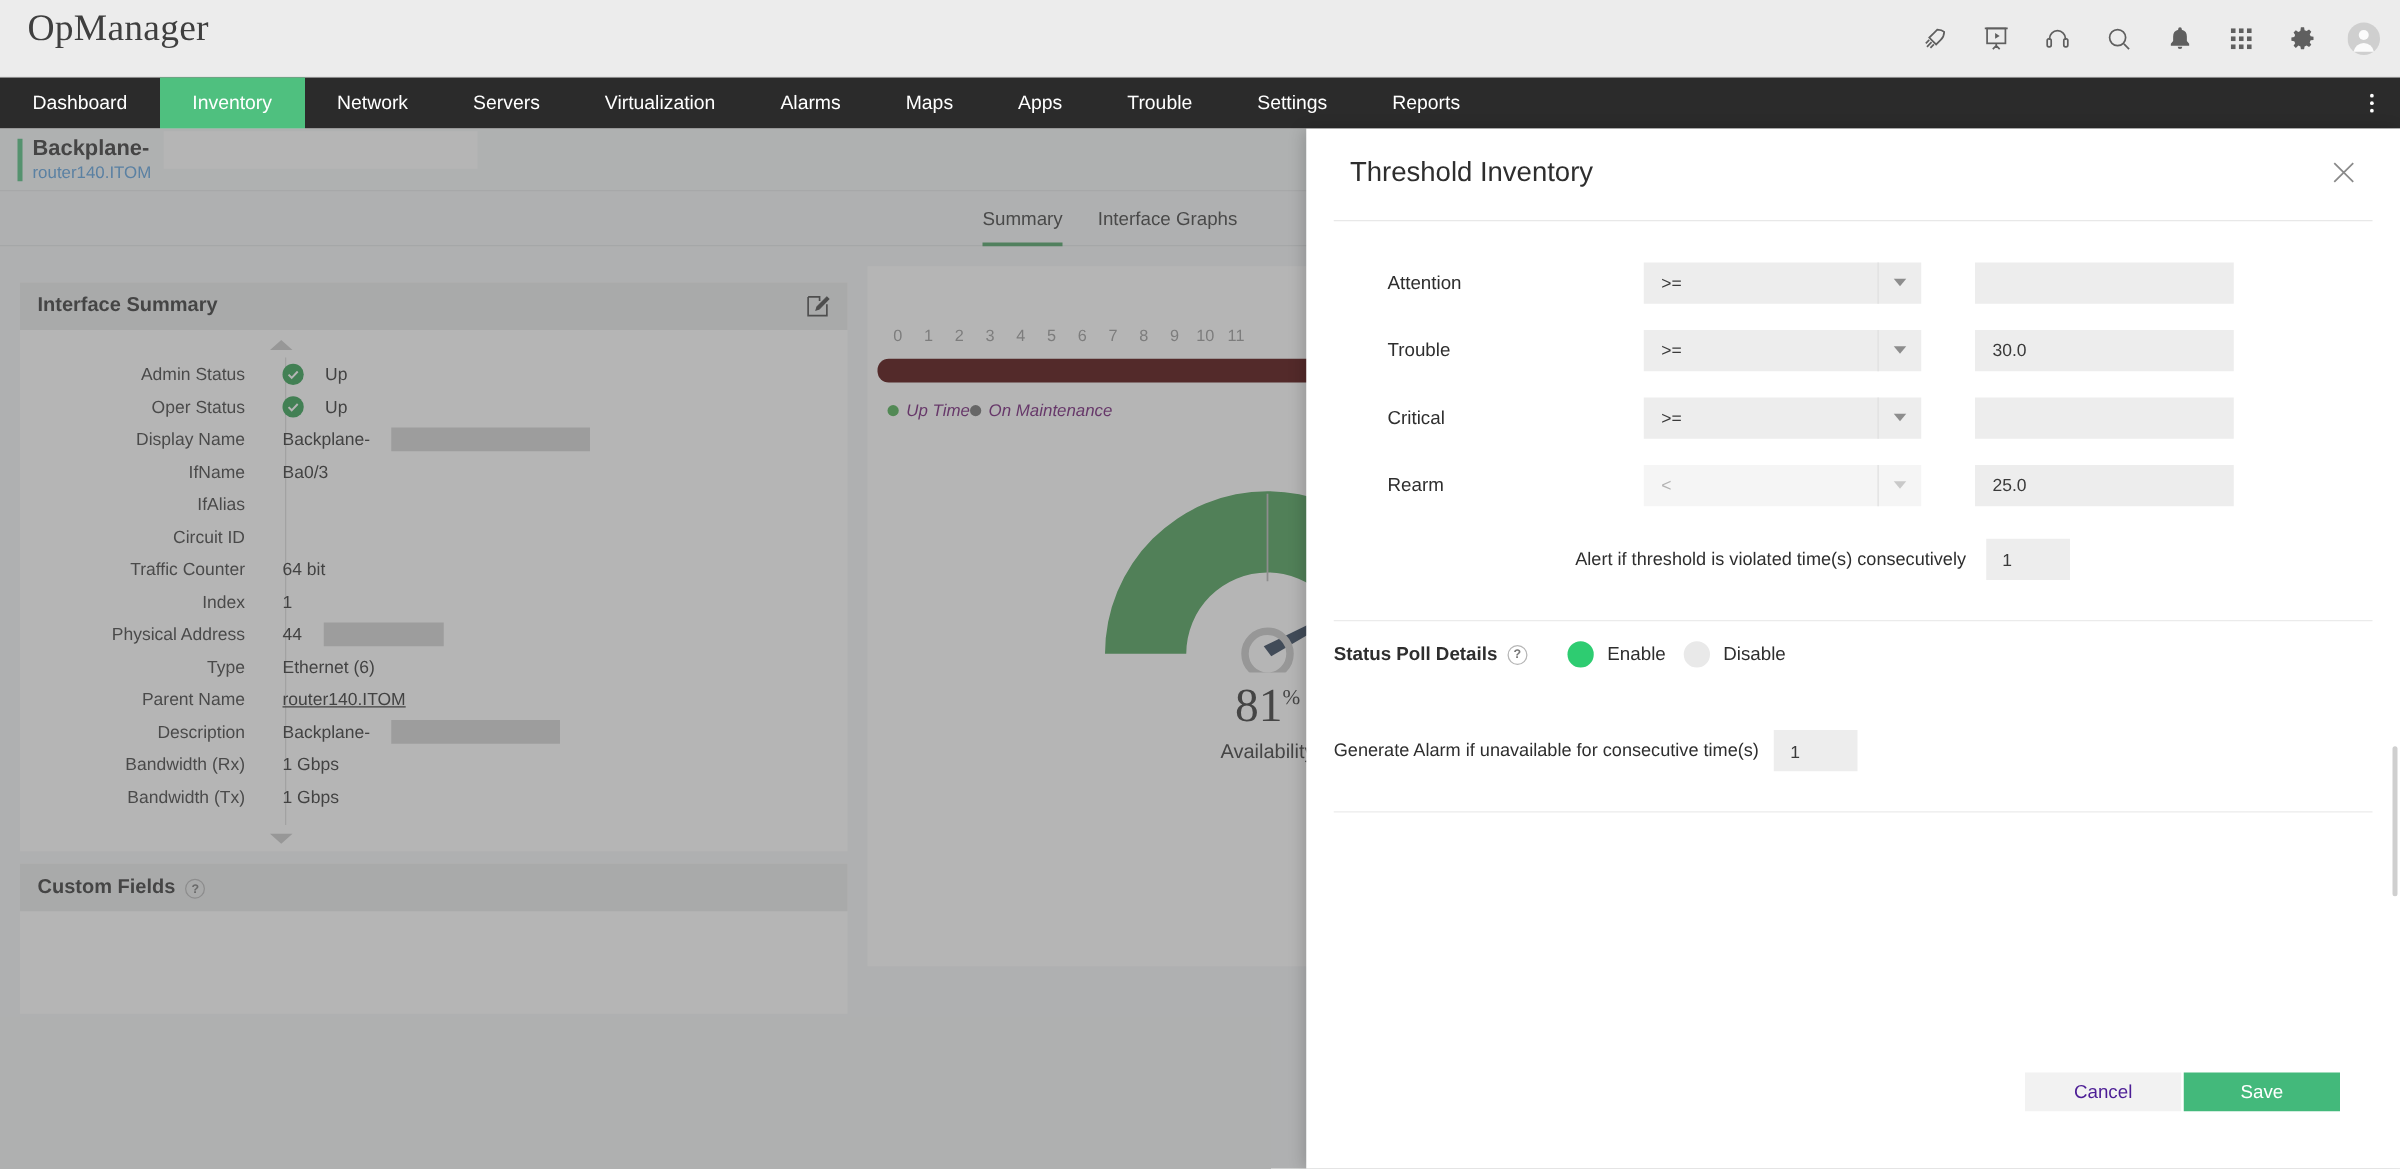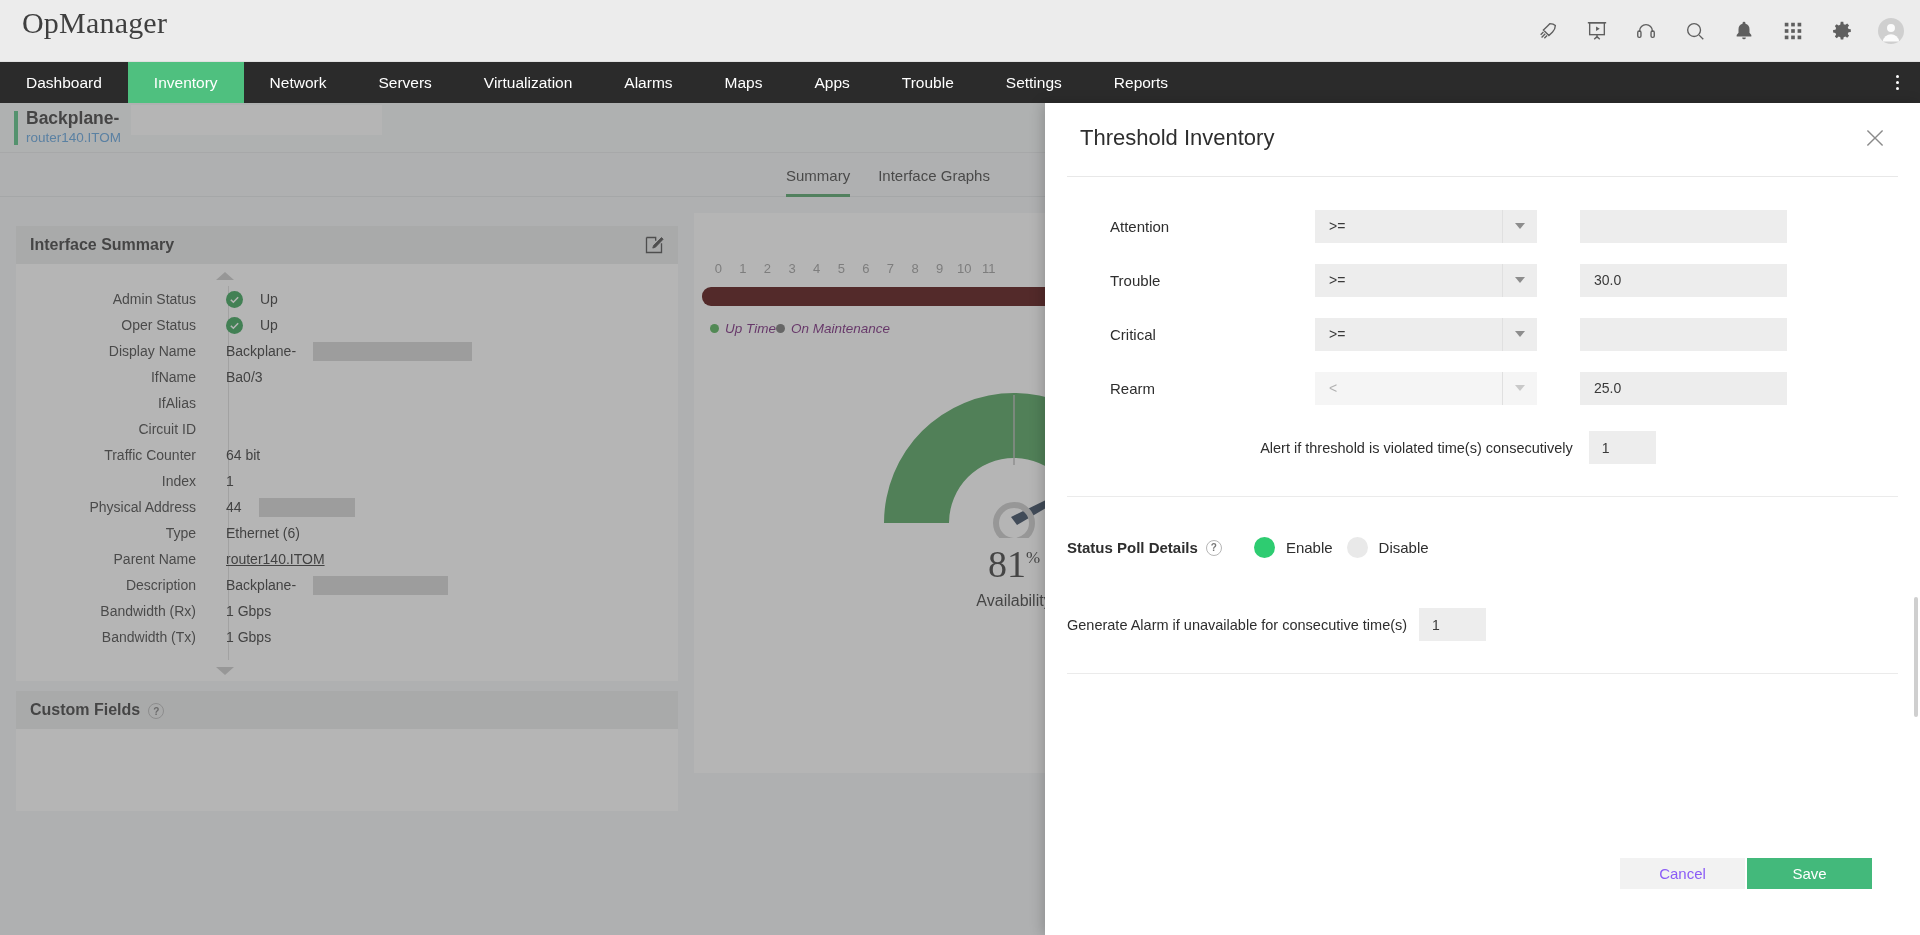--- a/index.html
+++ b/index.html
@@ -162,35 +162,35 @@
   .alertline {
     display: flex; align-items: center; justify-content: center;
     padding-right: 49px; margin-top: 16px; gap: 16px;
   }
   .alertline .lbl { font-size: 14.5px; color: #2e2e2e; }
   .smallin { width: 67px; height: 33px; background: #ededed; display: flex;
              align-items: center; padding-left: 13px; font-size: 14px; color: #3a3a3a; }
 
   .sep2 { height: 1px; background: #ebebeb; margin: 32px 22px 0 22px; }
 
-  .pollrow { display: flex; padding-left: 22px; margin-top: 40px; gap: 0; }
+  .pollrow { display: flex; padding-left: 22px; margin-top: 16px; gap: 0; }
   .pollrow .title { font-size: 15px; font-weight: 600; color: #2e2e2e; display: flex; align-items: center; }
   .radio-group { display: flex; align-items: center; gap: 14px; margin-left: 32px; }
   .radio { display: flex; align-items: center; gap: 11px; cursor: pointer; font-size: 15px; color: #2e2e2e; }
   .rdot { width: 21px; height: 21px; border-radius: 50%; background: #e9e9e9; display: inline-block; }
   .rdot.on { background: #2ecc71; }
 
   .genrow { display: flex; align-items: center; padding-left: 22px; margin-top: 50px; gap: 12px; }
   .genrow .lbl { font-size: 14.5px; color: #2e2e2e; }
 
   .modal-foot { position: absolute; left: 0; bottom: 0; width: 875px; padding: 0 35px 46px 0; }
   .btnrow { display: flex; justify-content: flex-end; gap: 2px; padding-right: 13px; }
   .btn { width: 125px; height: 31px; display: flex; align-items: center; justify-content: center;
          font-size: 15px; cursor: pointer; }
-  .btn-cancel { background: #f2f2f2; color: #8b5cf6; }
+  .btn-cancel { background: #f2f2f2; color: #4c1d95; }
   .btn-save { background: #43b97b; color: #ffffff; }
 
   .scrollbar { position: absolute; right: 2px; top: 420px; width: 4px; height: 120px;
                background: #cfcfcf; border-radius: 2px; }
 </style>
 </head>
 <body>
 
 <div id="app">
 

